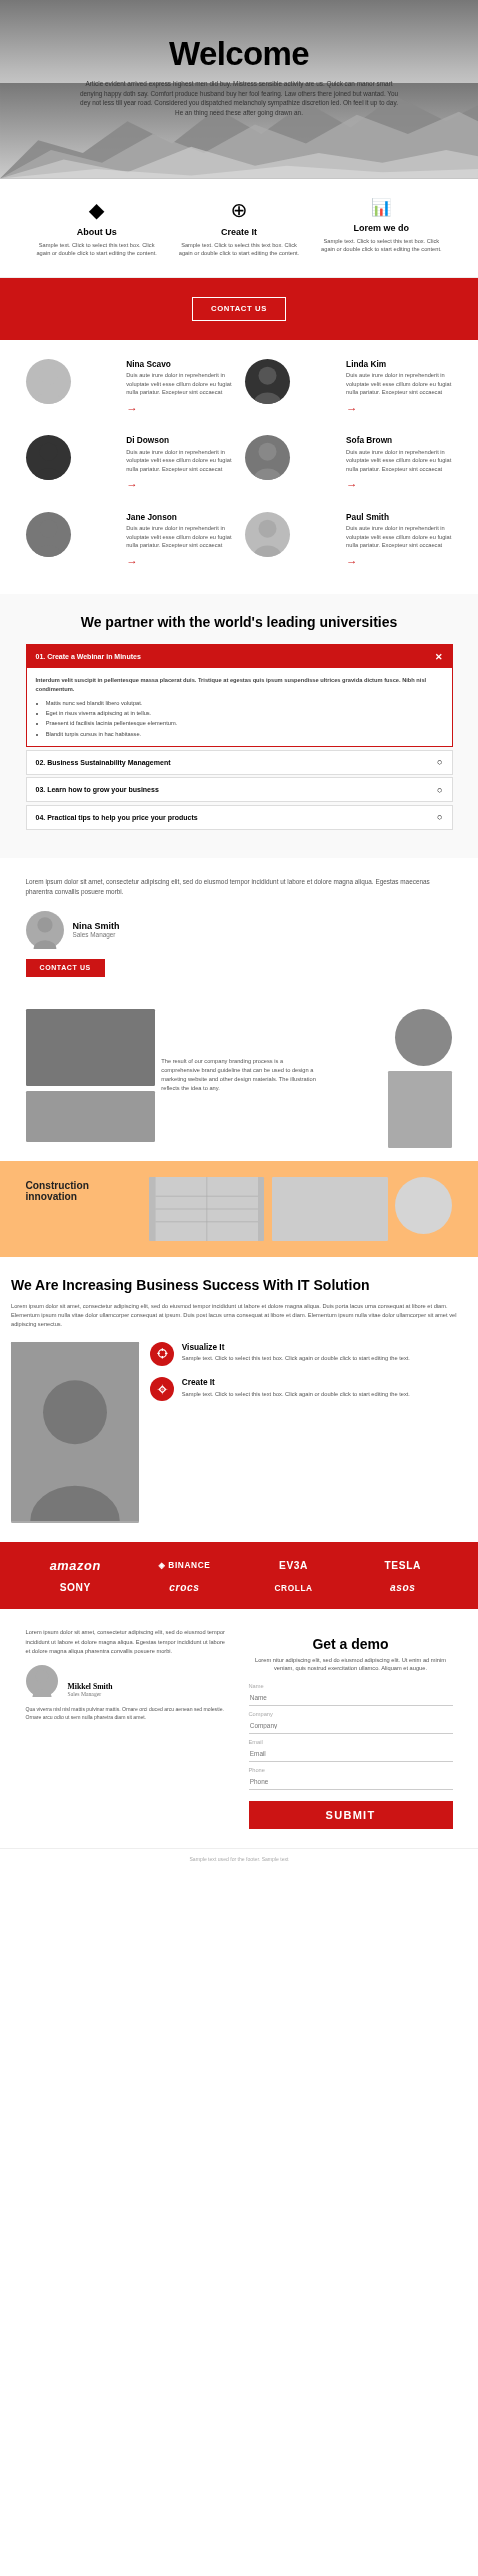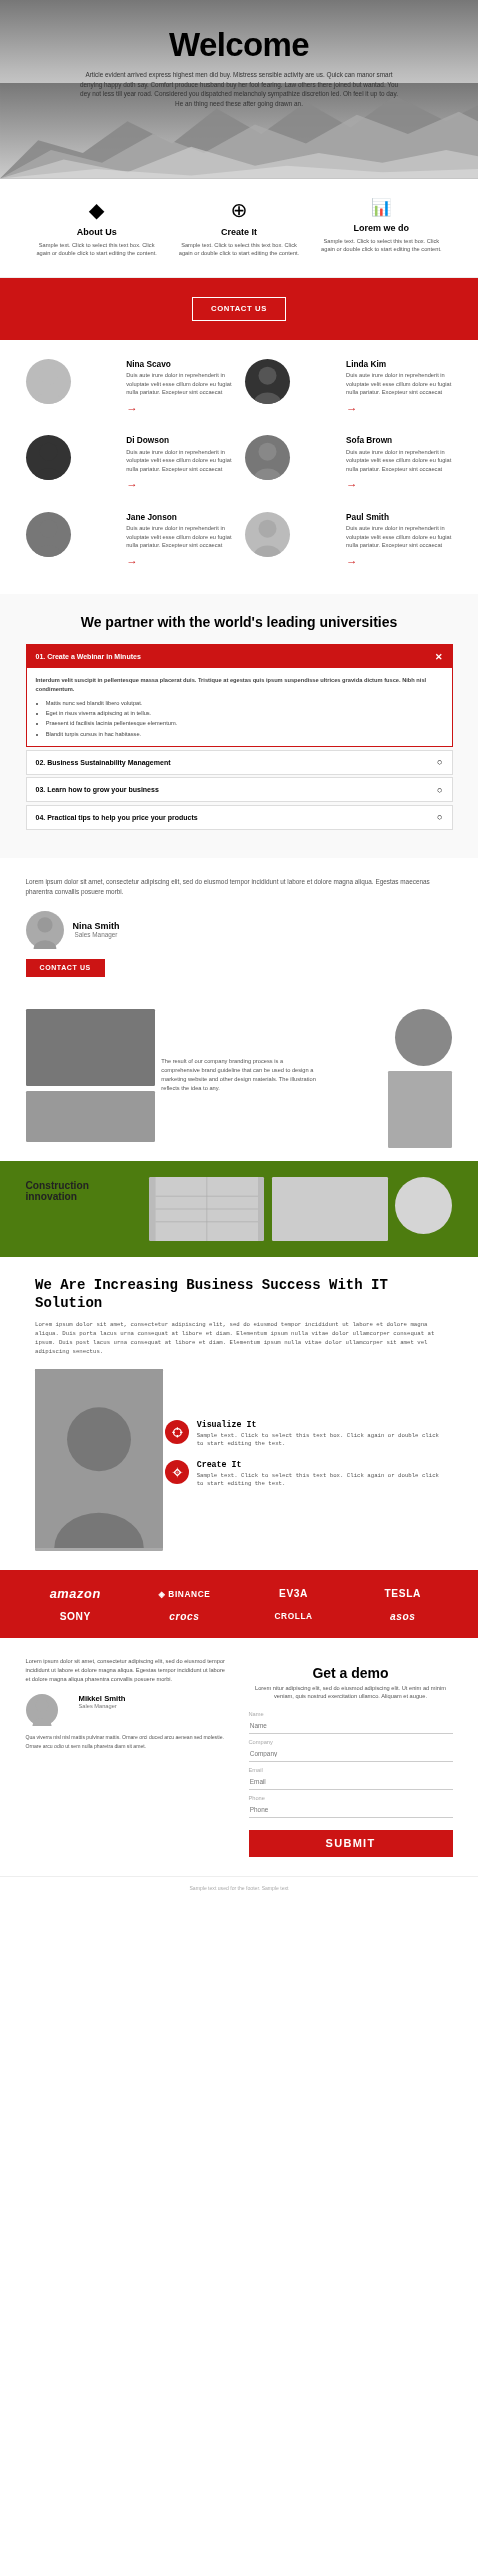--- a/index.html
+++ b/index.html
@@ -9,21 +9,21 @@
     .hero {
       position: relative;
       width: 100%;
       height: 179px;
       background: linear-gradient(to bottom, #888 0%, #aaa 30%, #ccc 60%, #fff 100%);
       overflow: hidden;
       display: flex;
       flex-direction: column;
       align-items: center;
       justify-content: flex-start;
-      padding-top: 16px;
+      padding-top: 25px;
     }
     .hero-bg {
       position: absolute;
       top: 0; left: 0; right: 0; bottom: 0;
       background: linear-gradient(180deg, #777 0%, #999 20%, #bbb 40%, #ddd 65%, #f5f5f5 85%, #fff 100%);
     }
     .hero-title {
       position: relative;
       z-index: 2;
       font-size: 33px;
@@ -202,21 +202,20 @@
       font-size: 6.4px;
       color: #555;
       line-height: 1.6;
       margin-bottom: 12.8px;
     }
     .sales-person {
       display: flex;
       align-items: center;
       gap: 9px;
       margin-bottom: 10.2px;
-      text-align: center;
     }
     .sales-avatar {
       width: 38px;
       height: 38px;
       border-radius: 50%;
       background: #aaa;
       flex-shrink: 0;
     }
     .sales-name {
       font-size: 9px;
@@ -272,21 +271,21 @@
     .photo-right {
       flex: 1;
       display: flex;
       flex-direction: column;
       gap: 5.1px;
       align-items: flex-end;
     }
 
     
     .construction-section {
-      background: #4d7c0f;
+      background: #fdba74;
       padding: 16px 25.5px;
     }
     .construction-grid {
       display: flex;
       gap: 7.7px;
       align-items: flex-start;
     }
     .construction-label {
       font-size: 10.2px;
       font-weight: 700;
@@ -297,40 +296,38 @@
     .construction-img {
       flex: 1;
       height: 64px;
       background: #bbb;
       border-radius: 1.3px;
     }
     .construction-img.lighter { background: #ccc; }
 
     
     .it-section {
-      padding: 19px 35px;
+      padding: 19px 11px;
       background: #fff;
-      font-family: Liberation Mono, monospace;
     }
     .it-section h2 {
       font-size: 14px;
       font-weight: 700;
       line-height: 1.3;
       margin-bottom: 7.7px;
     }
     .it-section .it-subtitle {
       font-size: 5.7px;
       color: #555;
       line-height: 1.6;
       margin-bottom: 12.8px;
     }
     .it-layout {
       display: flex;
-      gap: 2px;
-      align-items: center;
+      gap: 11px;
     }
     .it-image {
       flex: 0 0 128px;
       background: #aaa;
       border-radius: 1.3px;
       min-height: 179px;
     }
     .it-features {
       flex: 1;
     }
@@ -393,23 +390,24 @@
       flex: 1;
     }
     .demo-left-text {
       font-size: 5.7px;
       color: #555;
       line-height: 1.6;
       margin-bottom: 9.6px;
     }
     .demo-person {
       display: flex;
-      gap: 21px;
-      align-items: flex-start;
+      gap: 10px;
+      align-items: flex-end;
       margin-bottom: 7.7px;
+      font-family: Liberation Serif, serif;
     }
     .demo-avatar {
       width: 32px;
       height: 32px;
       border-radius: 50%;
       background: #aaa;
       flex-shrink: 0;
     }
     .demo-name {
       font-size: 7.7px;

